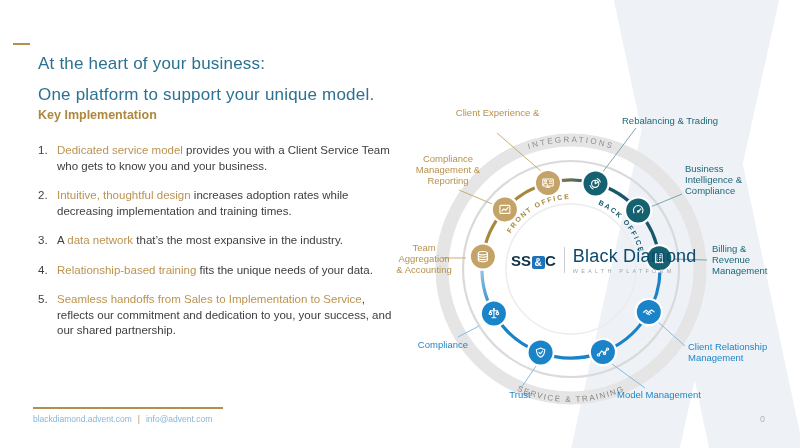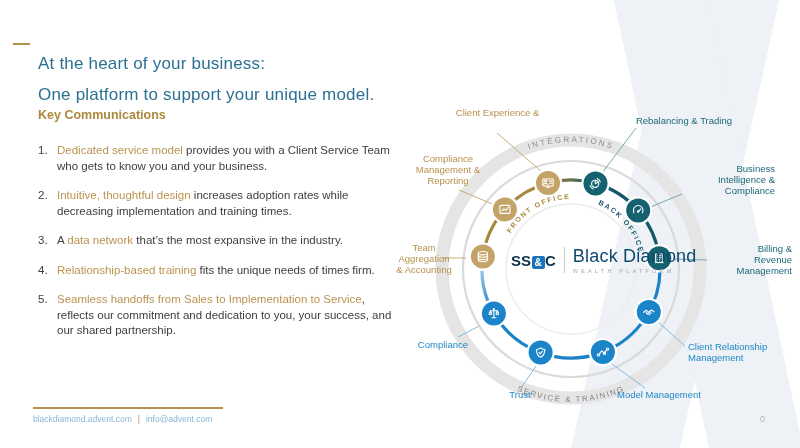--- a/index.html
+++ b/index.html
@@ -15,21 +15,21 @@
          color:#2b7191;font-weight:400;letter-spacing:.2px;margin-top:22px;}
   .section-heading{position:absolute;left:38px;top:108px;font-size:12.5px;font-weight:700;color:#ae883e;}
   
   .kd-list{position:absolute;left:38px;top:143px;width:364px;font-size:11.5px;line-height:15.5px;color:#3d3d3d;}
   .kd-item{display:flex;margin-bottom:14px;}
   .kd-num{width:19px;flex:0 0 19px;}
   .kd-gold{color:#bb9350;}
   
   .dlabel{position:absolute;font-size:9.5px;line-height:11px;}
   .lab-gold{color:#b7914c;}
-  .lab-teal{color:#1c6879;text-align:right;}
+  .lab-teal{color:#1c6879;}
   .lab-blue{color:#1e87c8;}
   .ctr{text-align:center;} .rgt{text-align:right;}
   
   .logo{position:absolute;left:511px;top:246px;display:flex;align-items:center;}
   .ssc{display:flex;align-items:flex-end;font-weight:700;font-size:15px;color:#0d3048;}
   .ssc-amp{display:inline-flex;align-items:center;justify-content:center;width:13px;height:13px;
            background:#1c73b9;color:#fff;font-size:10px;border-radius:2px;margin:0 .5px 0 .5px;}
   .logo-div{width:1px;height:26px;background:#c9cdd0;margin:0 8px;}
   .bd-name{font-size:18px;color:#0c4a6e;letter-spacing:.2px;}
   .bd-platform{font-size:5.5px;letter-spacing:3.2px;color:#a3a7ab;margin-top:1px;}
@@ -250,38 +250,38 @@
   <div class="dlabel lab-blue" style="left:688px;top:341px;width:110px">
     <div>Client Relationship</div>
     <div>Management</div>
   </div>
 
   <div class="title-dash"></div>
   <div class="title">
     <div>At the heart of your business:</div>
     <div>One platform to support your unique model.</div>
   </div>
-  <div class="section-heading">Key Communications</div>
+  <div class="section-heading">Key Implementation</div>
 
   <div class="kd-list">
     <div class="kd-item">
       <span class="kd-num">1.</span>
       <span><span></span><span class="kd-gold">Dedicated service model</span><span> provides you with a Client Service Team who gets to know you and your business.</span></span>
     </div>
     <div class="kd-item">
       <span class="kd-num">2.</span>
       <span><span></span><span class="kd-gold">Intuitive, thoughtful design</span><span> increases adoption rates while decreasing implementation and training times.</span></span>
     </div>
     <div class="kd-item">
       <span class="kd-num">3.</span>
       <span><span>A </span><span class="kd-gold">data network</span><span> that’s the most expansive in the industry.</span></span>
     </div>
     <div class="kd-item">
       <span class="kd-num">4.</span>
-      <span><span></span><span class="kd-gold">Relationship-based training</span><span> fits the unique needs of times firm.</span></span>
+      <span><span></span><span class="kd-gold">Relationship-based training</span><span> fits the unique needs of your data.</span></span>
     </div>
     <div class="kd-item">
       <span class="kd-num">5.</span>
       <span><span></span><span class="kd-gold">Seamless handoffs from Sales to Implementation to Service</span><span>, reflects our commitment and dedication to you, your success, and our shared partnership.</span></span>
     </div>
   </div>
 
   <div class="f-line"></div>
   <div class="f-links">
     <span>blackdiamond.advent.com</span>

